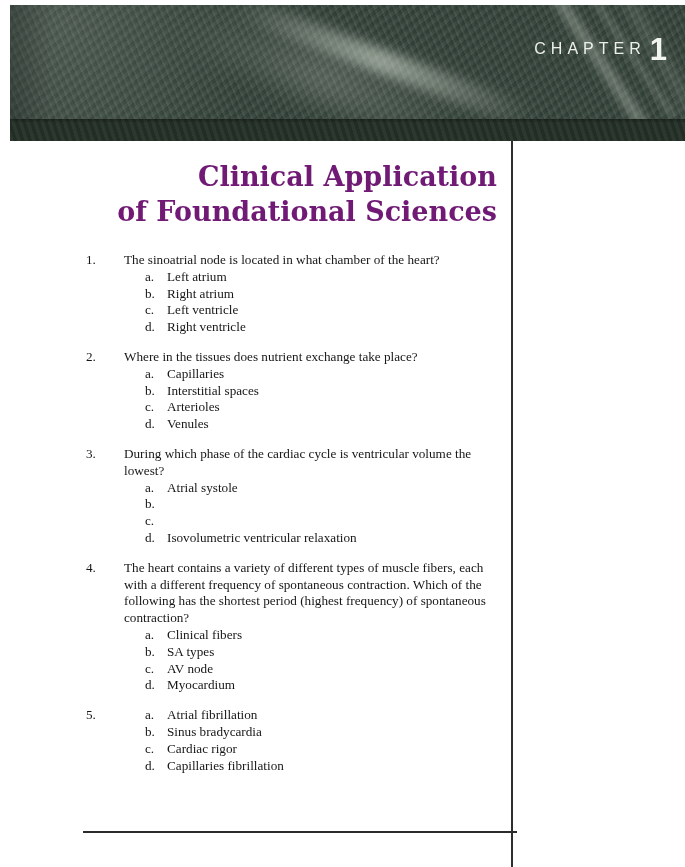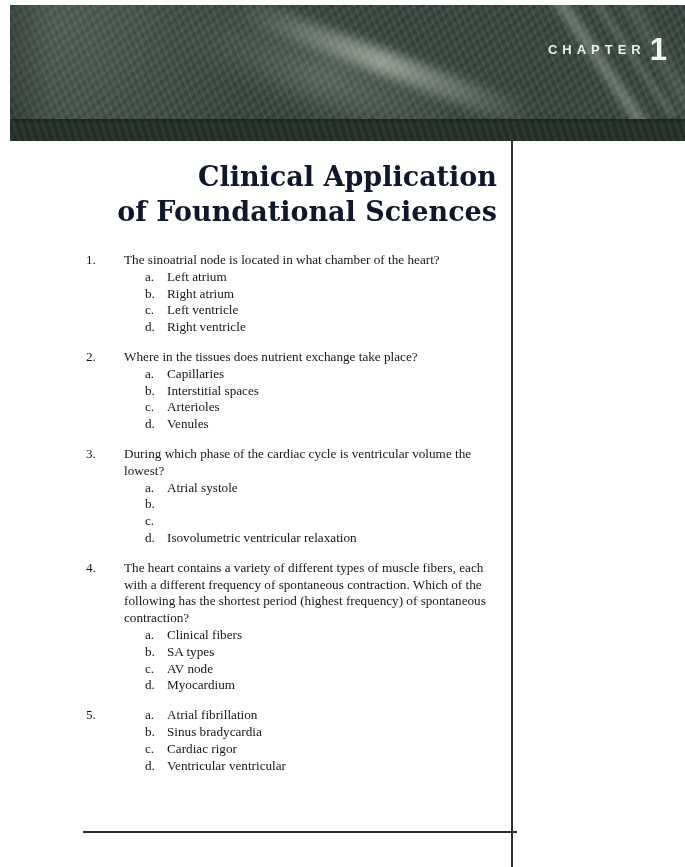--- a/index.html
+++ b/index.html
@@ -47,21 +47,21 @@
   .streak-r3     { left:644px; top:-40px; width:22px; height:200px; transform:rotate(-30deg); opacity:0.3;
                    background:linear-gradient(90deg, transparent, rgba(215,224,210,0.55), transparent); filter:blur(5px); }
 
   .chapter {
     position:absolute; top:28px; right:18px; height:32px;
     display:flex; align-items:center;
     z-index:3;
   }
   .chapter-label {
     font-family:"Liberation Sans", sans-serif;
-    font-size:13px; letter-spacing:5px; font-weight:700;
+    font-size:16px; letter-spacing:5px; font-weight:400;
     color:#edf0ea;
   }
   .chapter-num {
     font-family:"Liberation Sans", sans-serif;
     font-size:31px; font-weight:bold; line-height:1;
     color:#f3f5f1;
     margin-left:4px;
   }
 
   
@@ -75,21 +75,21 @@
   }
 
   
   .page-title {
     position:absolute; left:86px; top:159px; width:411px;
     margin:0;
     text-align:right;
     font-family:"DejaVu Serif", serif;
     font-weight:bold;
     font-size:27px; line-height:35px;
-    color:#0f172a;
+    color:#701a75;
     white-space:pre-line;
   }
 
   
   .question-list {
     position:absolute; left:86px; top:252px; width:414px;
     font-size:13.2px; line-height:16.8px;
   }
   .question { display:flex; margin-bottom:13px; }
   .qnum { width:26px; flex:none; }
@@ -252,18 +252,18 @@
     <span class="text">Sinus bradycardia</span>
   </div>
 
   <div class="option">
     <span class="letter">c.</span>
     <span class="text">Cardiac rigor</span>
   </div>
 
   <div class="option">
     <span class="letter">d.</span>
-    <span class="text">Ventricular ventricular</span>
+    <span class="text">Capillaries fibrillation</span>
   </div>
 </div>
     </div>
   </div>
 </main>
 
 </body></html>

